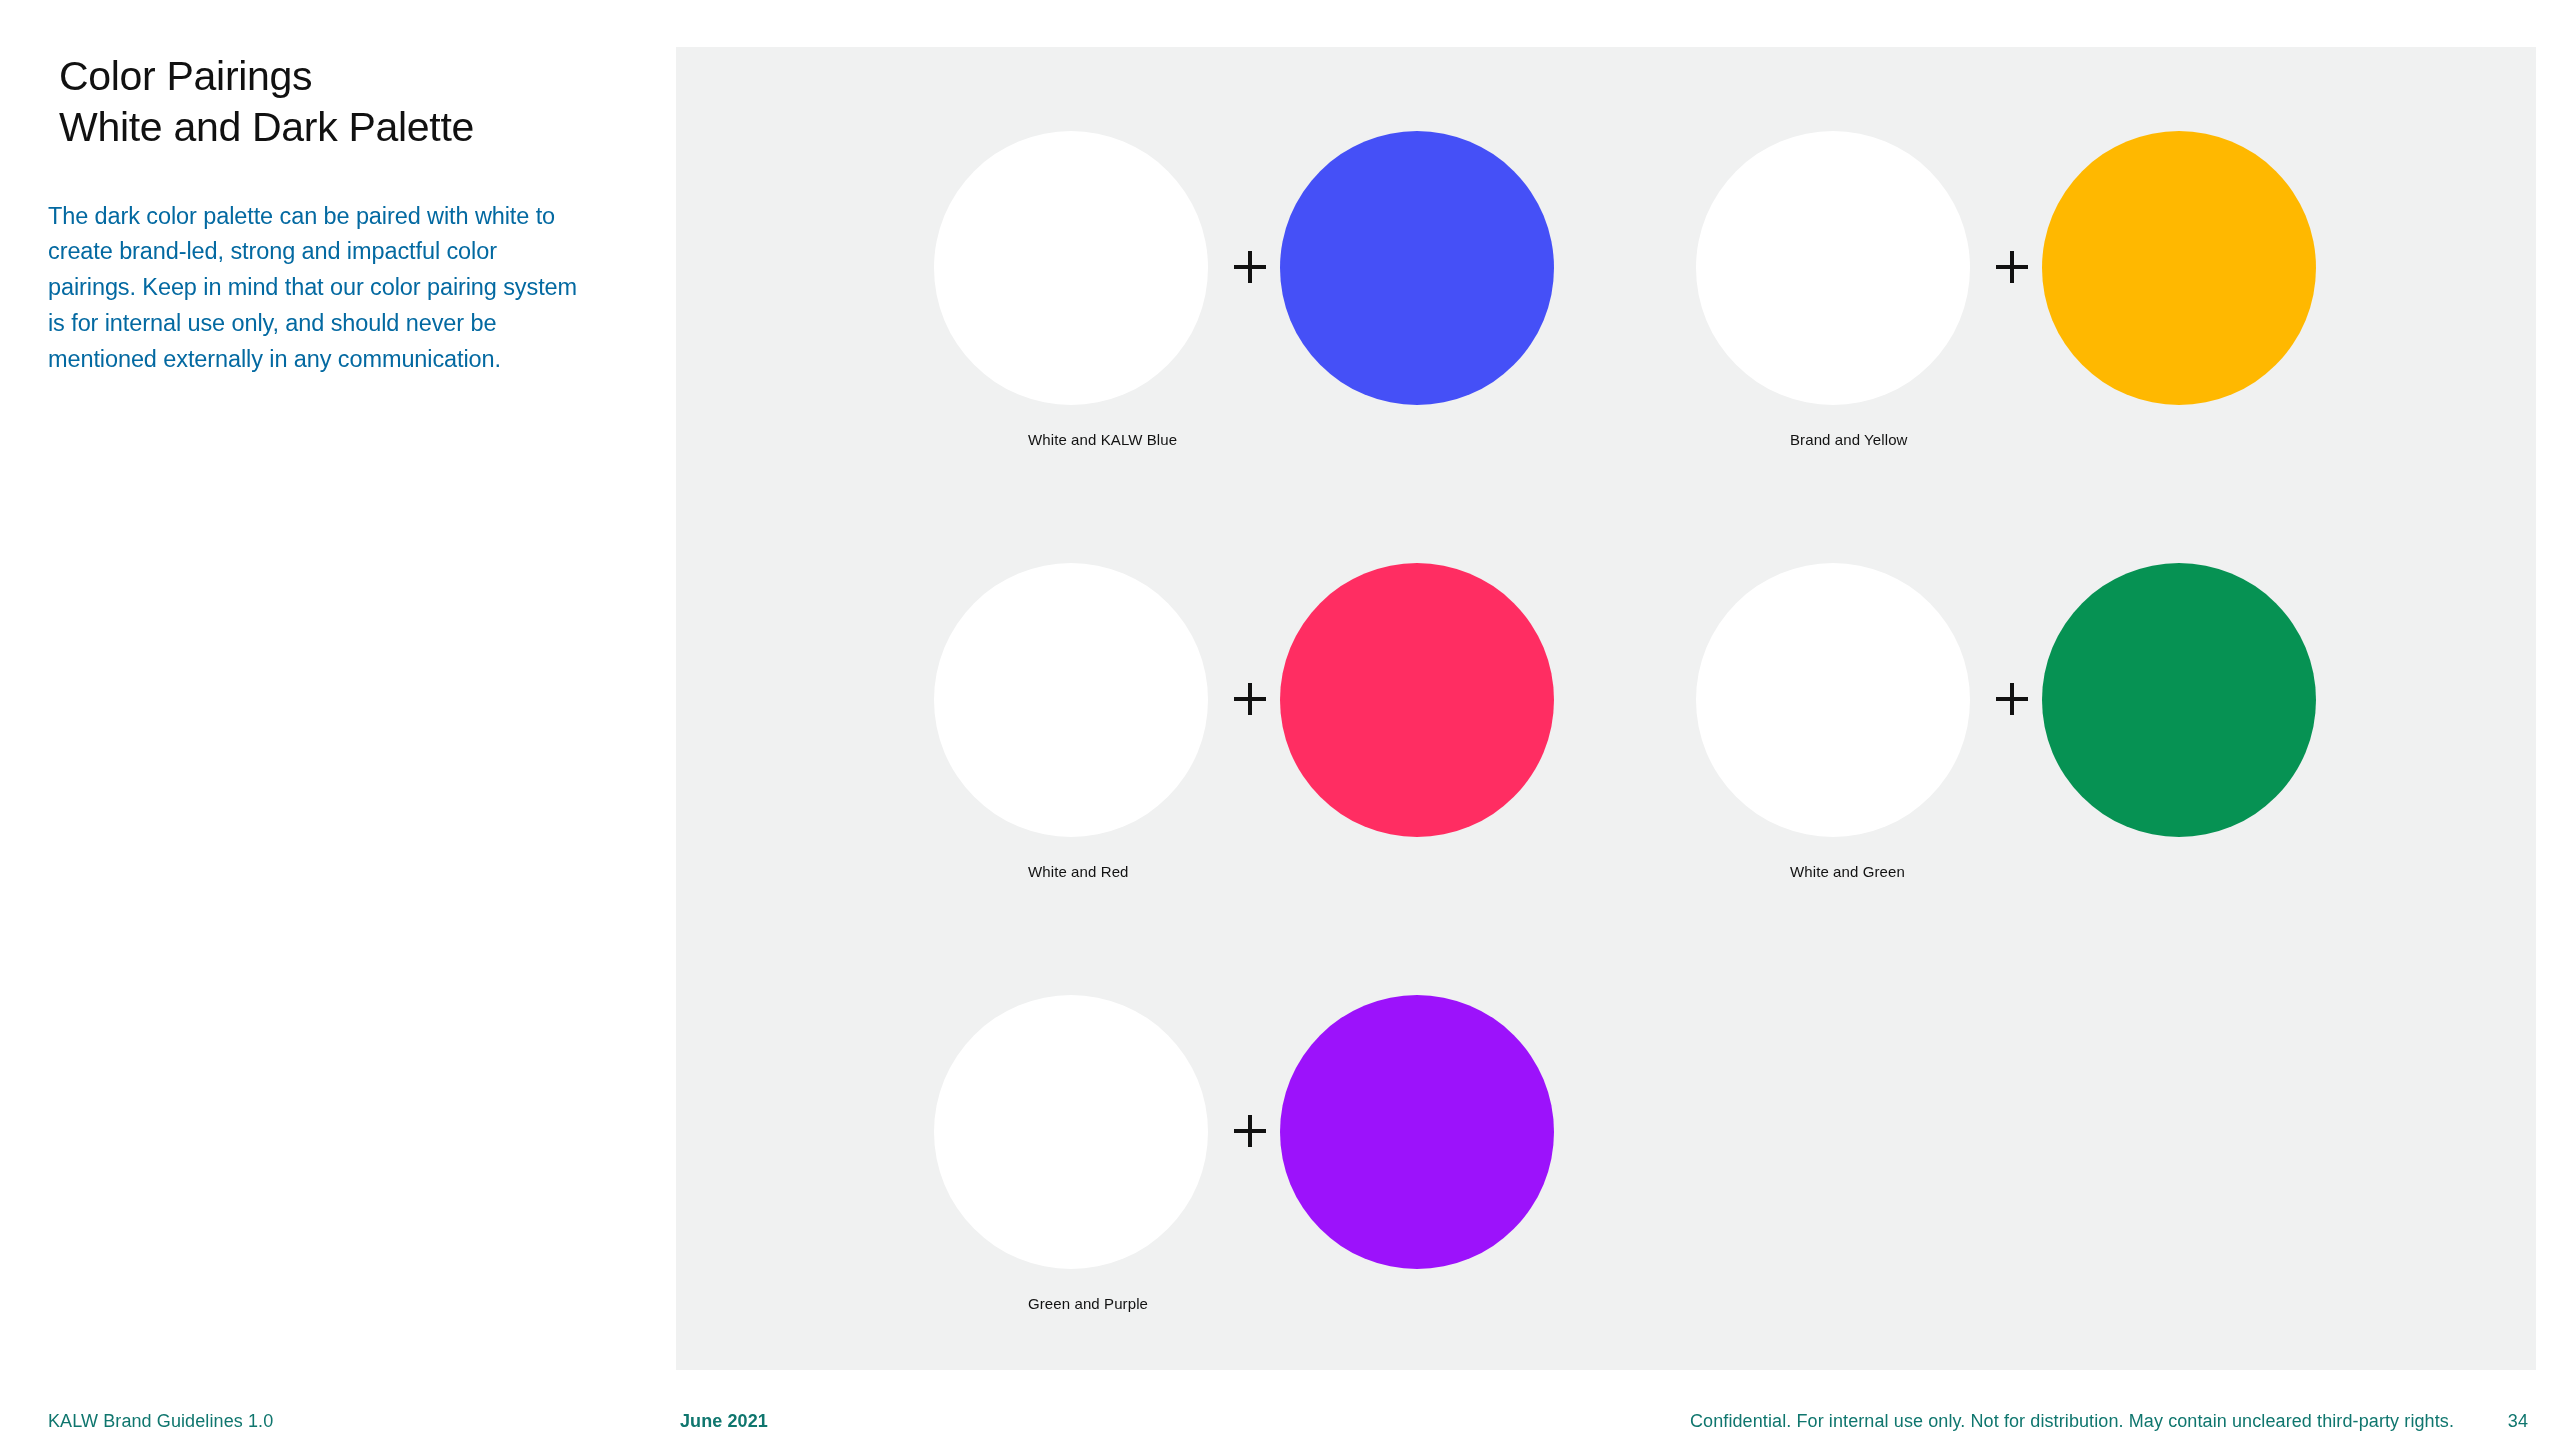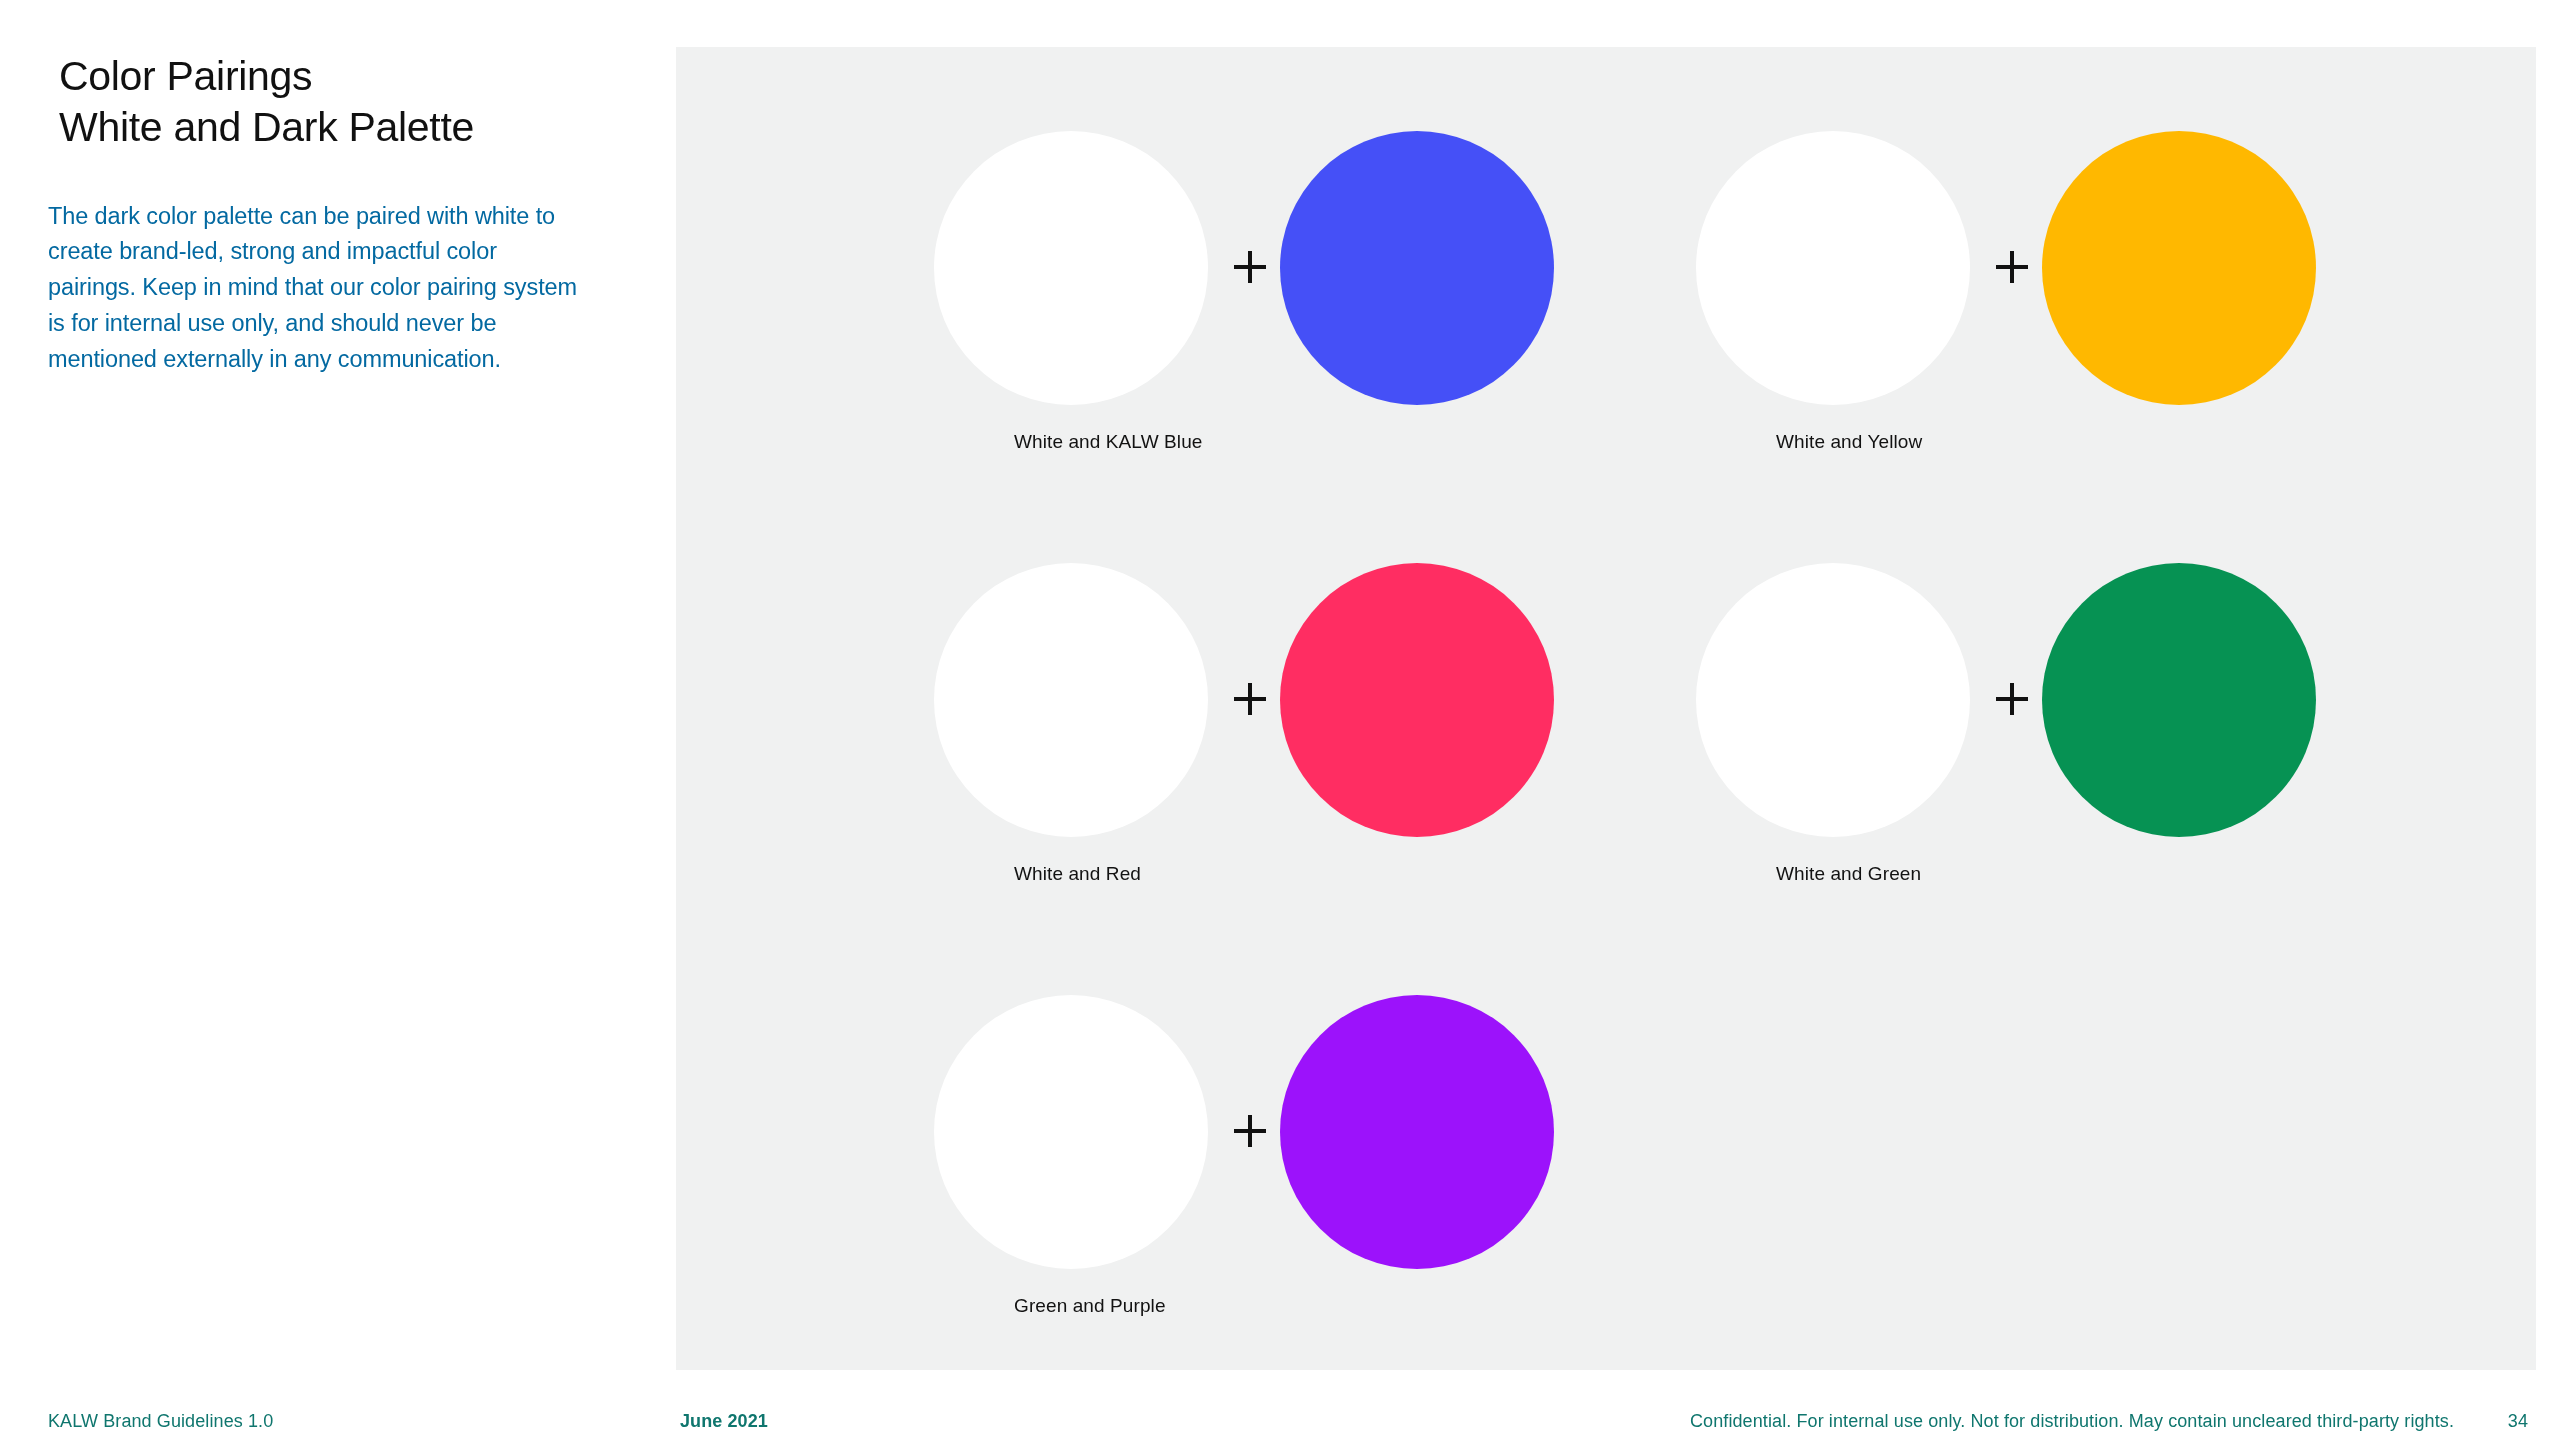--- a/index.html
+++ b/index.html
@@ -108,22 +108,22 @@
     left: 22px;
     top: 8px;
     width: 4px;
     height: 32px;
     background: #111111;
   }
 
   .pair-caption {
     position: absolute;
     top: 300px;
-    left: 80px;
-    font-size: 19px;
+    left: 94px;
+    font-size: 15px;
     line-height: 1.2;
     letter-spacing: 0.1px;
     color: #121212;
     white-space: nowrap;
   }
 
   
   .footer {
     position: absolute;
     left: 0;
@@ -165,21 +165,21 @@
 
     <div class="pair r0 c1">
       <div class="swatches">
         <div class="circle left" style="background-color: rgb(255, 255, 255);"></div>
         <div class="plus-icon">
           <span class="bar-h"></span>
           <span class="bar-v"></span>
         </div>
         <div class="circle right" style="background-color: rgb(255, 184, 0);"></div>
       </div>
-      <div class="pair-caption">White and Yellow</div>
+      <div class="pair-caption">Brand and Yellow</div>
     </div>
 
     <div class="pair r1 c0">
       <div class="swatches">
         <div class="circle left" style="background-color: rgb(255, 255, 255);"></div>
         <div class="plus-icon">
           <span class="bar-h"></span>
           <span class="bar-v"></span>
         </div>
         <div class="circle right" style="background-color: rgb(255, 45, 98);"></div>

